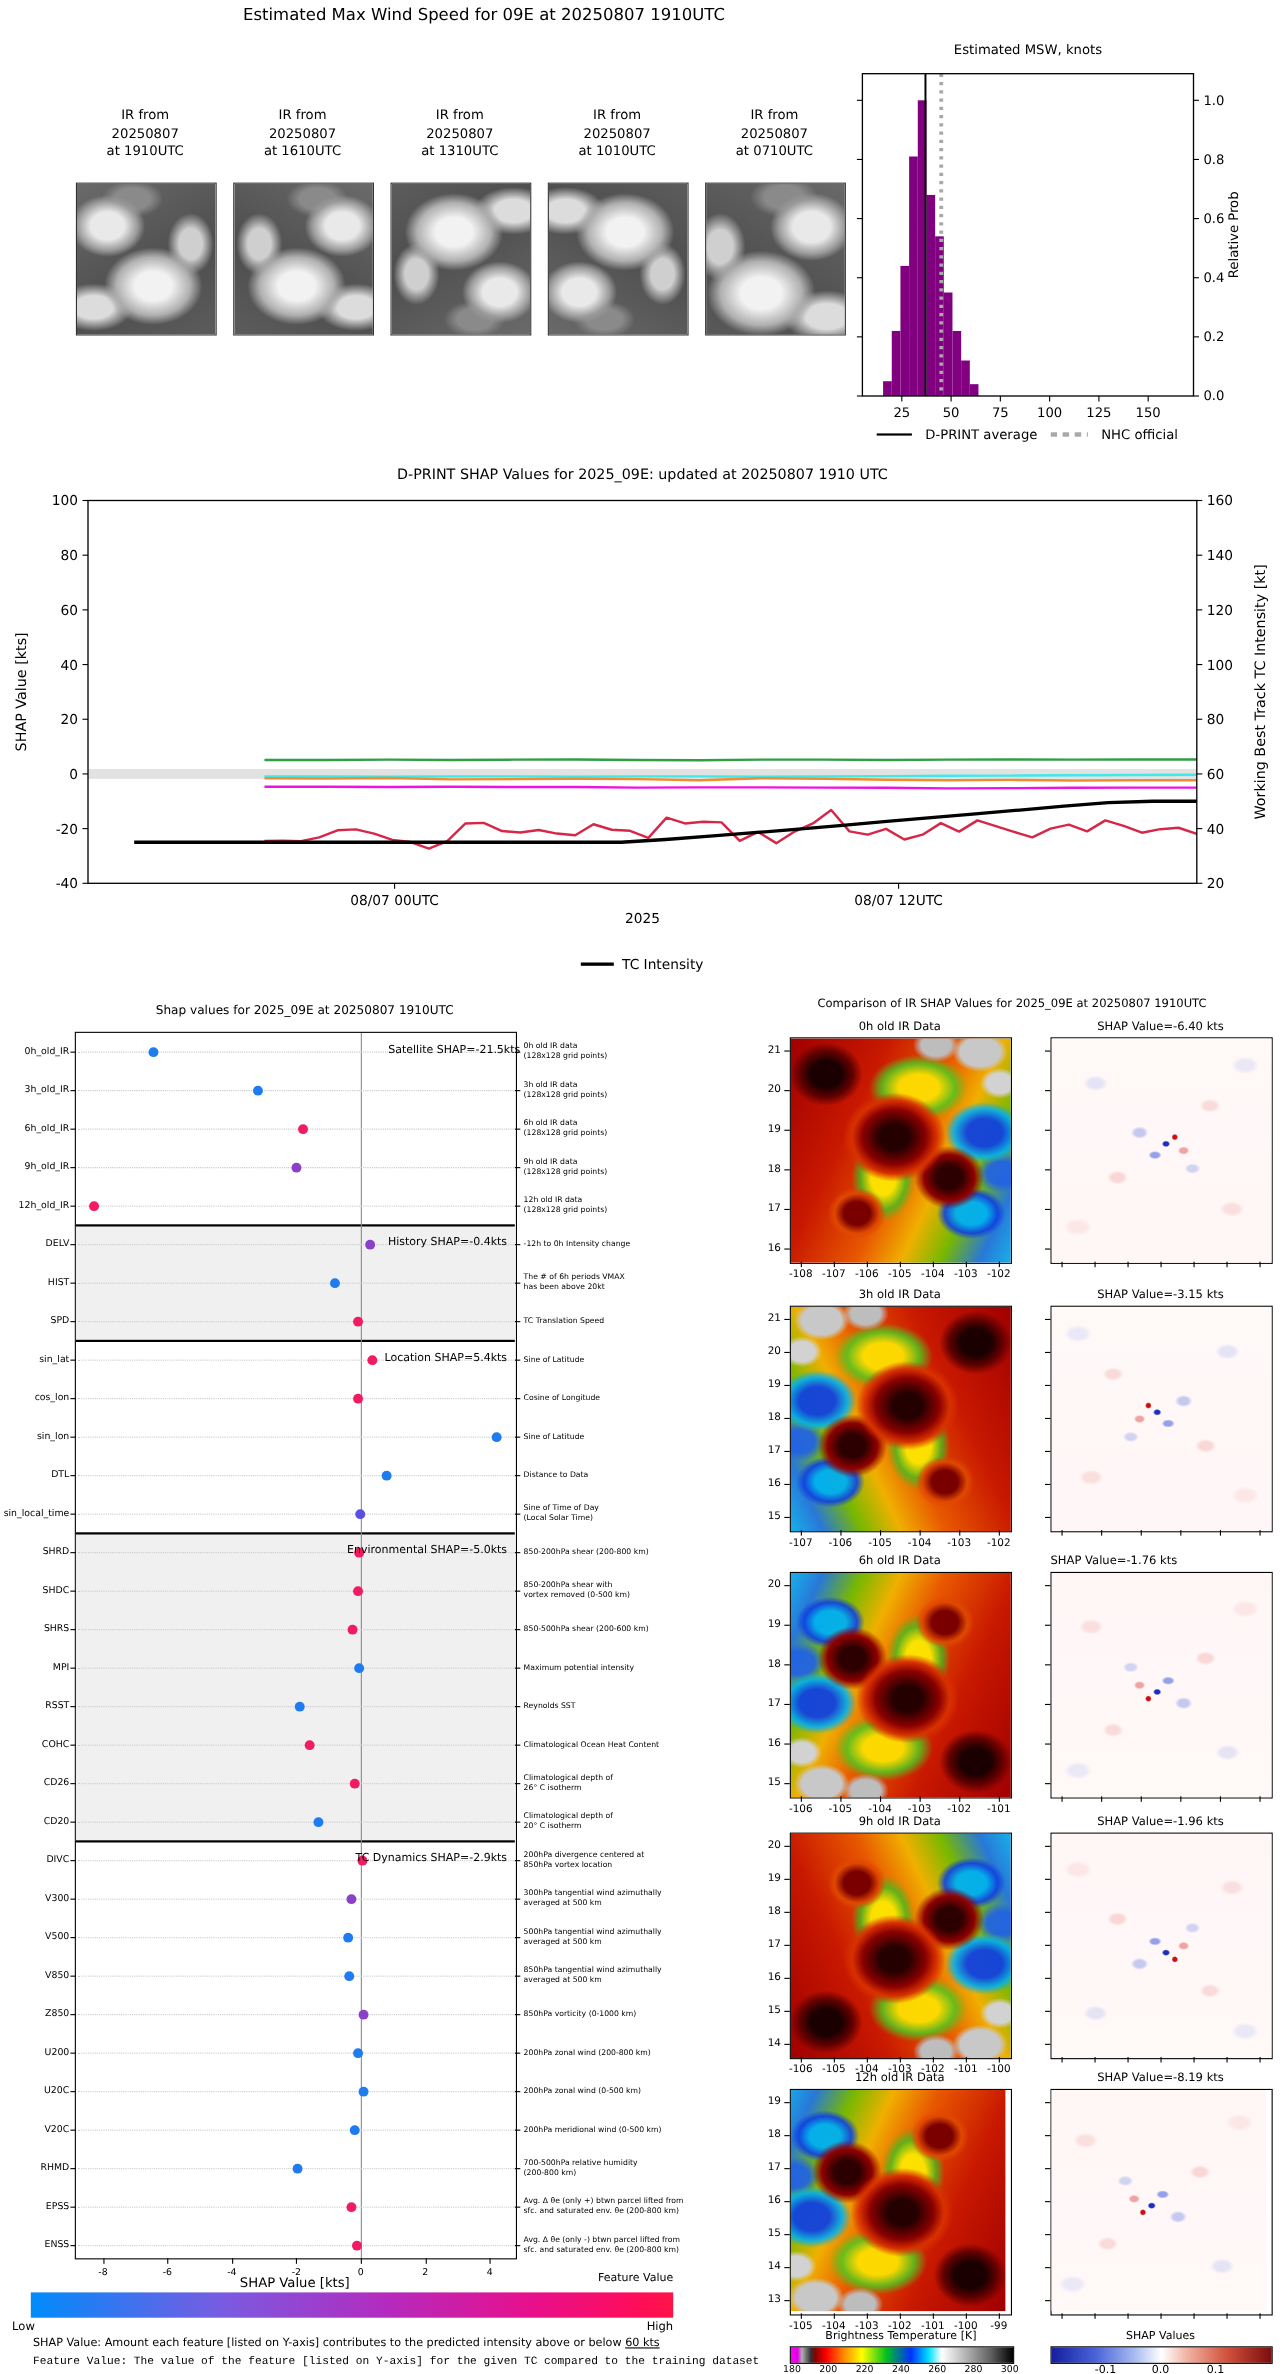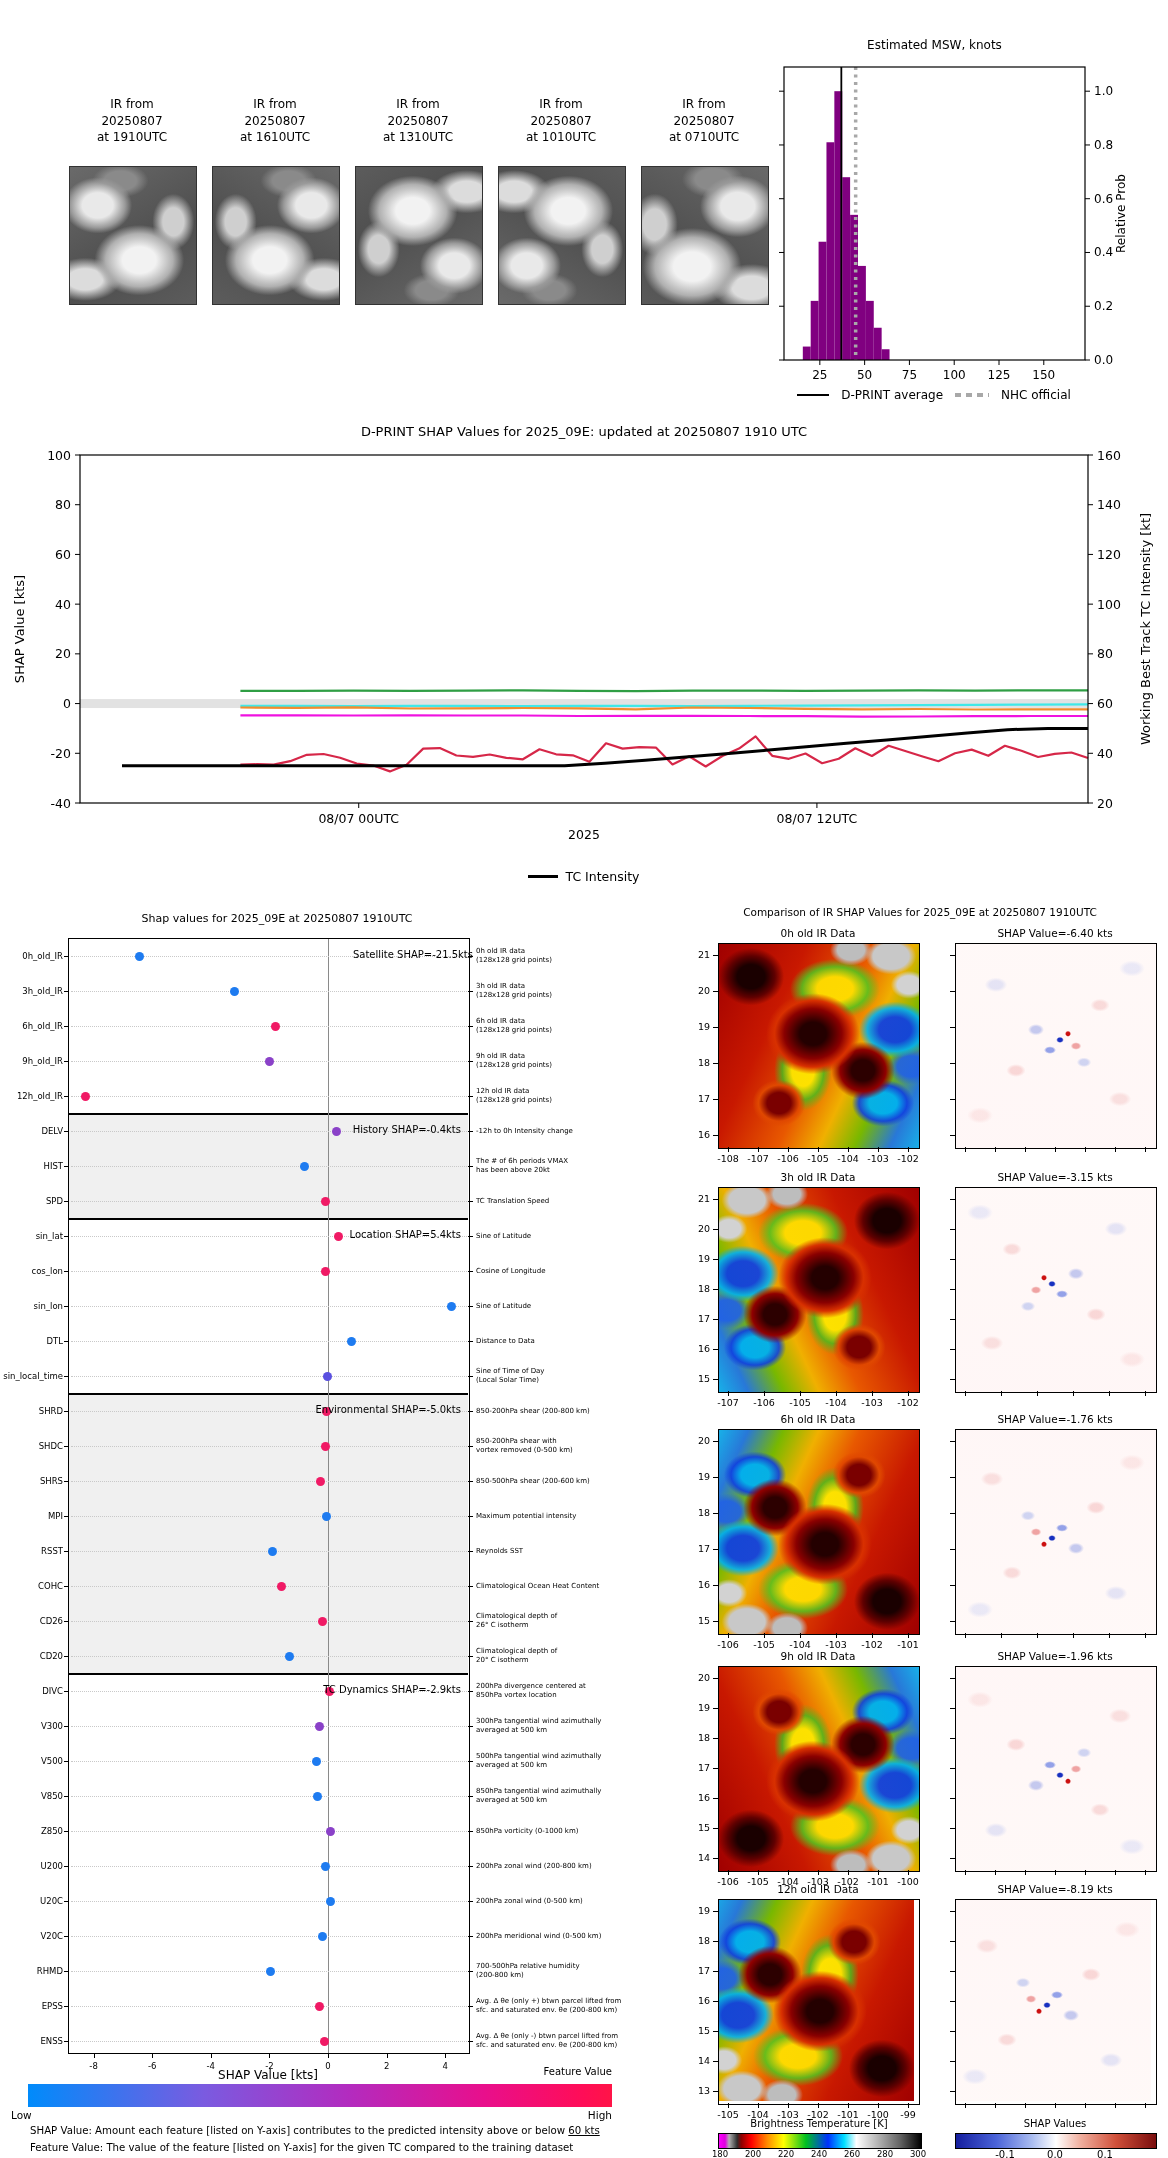--- a/index.html
+++ b/index.html
@@ -47,20 +47,21 @@
       linear-gradient(0deg, rgba(255,238,238,.5), rgba(255,242,240,.5)),
       #fff;}
   svg{overflow:visible;}
   svg text{font-family:"DejaVu Sans","Liberation Sans",sans-serif;fill:#000;}
 </style>
 </head>
 <body>
 
 <div class="page" id="page">
 
+  <div class="abs ctr" style="left:100px;top:4px;width:680px;font-size:15px;">Estimated Max Wind Speed for 09E at 20250807 1910UTC</div>
 
   <div id="thumb-zone">
       <div style="position: absolute; left: 61px; top: 96px; width: 142px; text-align: center; font-size: 12px; line-height: 16.5px; white-space: pre-line;">IR from
 20250807
 at 1910UTC</div>
       <div class="map-frame" style="left: 69px; top: 166px; width: 126px; height: 137px;">
         <div class="graymap-art" style="transform: none;"></div>
       </div>
       <div style="position: absolute; left: 204px; top: 96px; width: 142px; text-align: center; font-size: 12px; line-height: 16.5px; white-space: pre-line;">IR from
 20250807
@@ -438,21 +439,21 @@
       <div style="position: absolute; left: 376.2px; top: 1114px; width: 1px; height: 5px; background: rgb(0, 0, 0);"></div>
       <div style="position: absolute; left: 360.2px; top: 1122px; width: 32px; text-align: center; font-size: 8.5px; white-space: pre-line;">4</div>
     </div>
   <div class="abs ctr" style="left:168px;top:2068px;width:200px;font-size:12px;">SHAP Value [kts]</div>
 
   <div class="abs" style="left:412px;top:2066px;width:200px;text-align:right;font-size:10px;">Feature Value</div>
   <div class="abs" style="left:28px;top:2084px;width:584px;height:23px;background:linear-gradient(90deg,#008bfb 0%,#7a5be0 30%,#b32bbf 55%,#e80f8c 78%,#ff0d57 95%,#ff1447 100%);"></div>
   <div class="abs" style="left:11px;top:2109px;font-size:10.5px;">Low</div>
   <div class="abs" style="left:412px;top:2109px;width:200px;text-align:right;font-size:10.5px;">High</div>
   <div class="abs" style="left:30px;top:2125px;font-size:10.2px;"><span>SHAP Value: Amount each feature [listed on Y-axis] contributes to the predicted intensity above or below </span><span style="text-decoration:underline;">60 kts</span></div>
-  <div class="abs" style="left:30px;top:2142px;font-size:10.2px;">Feature Value: The value of the feature [listed on Y-axis] for the given TC compared to the training dataset</div>
+  <div class="abs" style="left:30px;top:2142px;font-size:10.2px;font-family:Liberation Mono, monospace;">Feature Value: The value of the feature [listed on Y-axis] for the given TC compared to the training dataset</div>
 
   <div class="abs ctr" style="left:620px;top:906px;width:600px;font-size:10.5px;">Comparison of IR SHAP Values for 2025_09E at 20250807 1910UTC</div>
   <div id="ir-rows">
       <div style="position: absolute; left: 718px; top: 927px; width: 200px; text-align: center; font-size: 10.5px; white-space: pre-line;">0h old IR Data</div>
       <div style="position: absolute; left: 955px; top: 927px; width: 200px; text-align: center; font-size: 10.5px; white-space: pre-line;">SHAP Value=-6.40 kts</div>
       <div class="map-frame" style="left: 718px; top: 943px; width: 200px; height: 204px; border-color: rgb(0, 0, 0);">
         <div class="irmap-art" style="transform: none;"></div>
       </div>
       <div class="map-frame" style="left: 955px; top: 943px; width: 200px; height: 204px; border-color: rgb(0, 0, 0);">
         <div class="shapmap-art" style="transform: none;"></div>
@@ -537,21 +538,21 @@
       <div style="position: absolute; left: 836px; top: 1391px; width: 1px; height: 5px; background: rgb(0, 0, 0);"></div>
       <div style="position: absolute; left: 817px; top: 1397px; width: 38px; text-align: center; font-size: 9.5px; white-space: pre-line;">-104</div>
       <div style="position: absolute; left: 1073px; top: 1391px; width: 1px; height: 5px; background: rgb(0, 0, 0);"></div>
       <div style="position: absolute; left: 872px; top: 1391px; width: 1px; height: 5px; background: rgb(0, 0, 0);"></div>
       <div style="position: absolute; left: 853px; top: 1397px; width: 38px; text-align: center; font-size: 9.5px; white-space: pre-line;">-103</div>
       <div style="position: absolute; left: 1109px; top: 1391px; width: 1px; height: 5px; background: rgb(0, 0, 0);"></div>
       <div style="position: absolute; left: 908px; top: 1391px; width: 1px; height: 5px; background: rgb(0, 0, 0);"></div>
       <div style="position: absolute; left: 889px; top: 1397px; width: 38px; text-align: center; font-size: 9.5px; white-space: pre-line;">-102</div>
       <div style="position: absolute; left: 1145px; top: 1391px; width: 1px; height: 5px; background: rgb(0, 0, 0);"></div>
       <div style="position: absolute; left: 718px; top: 1413px; width: 200px; text-align: center; font-size: 10.5px; white-space: pre-line;">6h old IR Data</div>
-      <div style="position: absolute; left: 955px; top: 1413px; width: 200px; text-align: center; font-size: 10.5px; white-space: pre-line;">SHAP Value=-1.76 kts</div>
+      <div style="position: absolute; left: 955px; top: 1413px; width: 200px; font-size: 10.5px; white-space: pre-line;">SHAP Value=-1.76 kts</div>
       <div class="map-frame" style="left: 718px; top: 1429px; width: 200px; height: 204px; border-color: rgb(0, 0, 0);">
         <div class="irmap-art" style="transform: rotate(180deg);"></div>
       </div>
       <div class="map-frame" style="left: 955px; top: 1429px; width: 200px; height: 204px; border-color: rgb(0, 0, 0);">
         <div class="shapmap-art" style="transform: rotate(180deg);"></div>
       </div>
       <div style="position: absolute; left: 713px; top: 1441px; width: 5px; height: 1px; background: rgb(0, 0, 0);"></div>
       <div style="position: absolute; left: 686px; top: 1435px; width: 24px; text-align: right; font-size: 9.5px; white-space: pre-line;">20</div>
       <div style="position: absolute; left: 950px; top: 1441px; width: 5px; height: 1px; background: rgb(0, 0, 0);"></div>
       <div style="position: absolute; left: 713px; top: 1477px; width: 5px; height: 1px; background: rgb(0, 0, 0);"></div>

